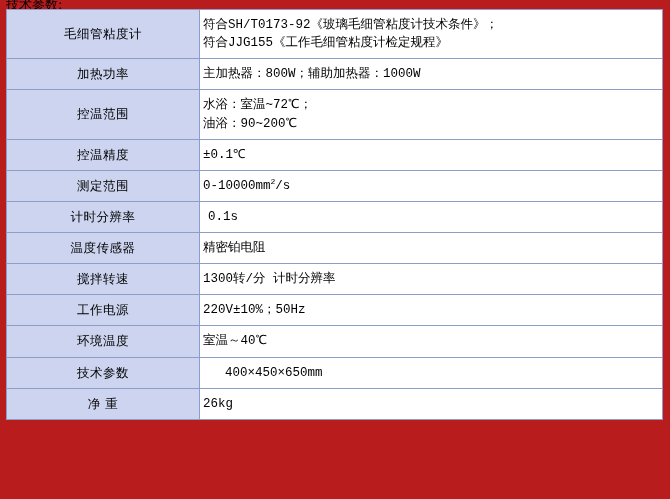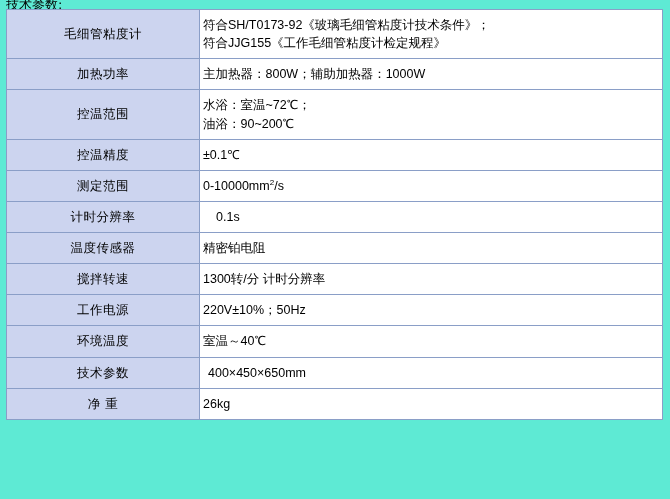--- a/index.html
+++ b/index.html
@@ -10,21 +10,21 @@
   body {
     width: 670px;
     height: 499px;
     font-family: "Liberation Sans", sans-serif;
     overflow: hidden;
   }
   #page {
     position: relative;
     width: 670px;
     height: 499px;
-    background: #5eead4;
+    background: #b91c1c;
   }
   .top-title {
     position: absolute;
     left: 6px;
     top: -4px;
     font-size: 13px;
     color: #000000;
     white-space: nowrap;
     font-family: "DejaVu Sans", sans-serif;
   }
@@ -46,21 +46,21 @@
   td.label {
     width: 192px;
     background: #ccd4ef;
     text-align: center;
     font-family: "DejaVu Sans", sans-serif;
     letter-spacing: 0.5px;
   }
   td.value {
     background: #ffffff;
     padding-left: 8px;
-    font-family: Liberation Sans, sans-serif;
+    font-family: Liberation Mono, monospace;
   }
   .cellpad {
     padding: 6px 2px;
     line-height: 1.45;
   }
   .value .cellpad {
     padding-left: 3px;
   }
   .line {
     display: block;
@@ -136,21 +136,21 @@
             <span>0-10000mm</span><sup>2</sup><span>/s</span>
           </div>
         </td>
       </tr>
 
       <tr>
         <td class="label">
           <div class="cellpad">计时分辨率</div>
         </td>
         <td class="value">
-          <div class="cellpad" style="padding-left:16px">0.1s</div>
+          <div class="cellpad" style="padding-left:8px">0.1s</div>
         </td>
       </tr>
 
 
       <tr>
         <td class="label">
           <div class="cellpad">温度传感器</div>
         </td>
         <td class="value">
           <div class="cellpad">精密铂电阻</div>
@@ -183,21 +183,21 @@
           <div class="cellpad">室温～40℃</div>
         </td>
       </tr>
 
 
       <tr>
         <td class="label">
           <div class="cellpad">技术参数</div>
         </td>
         <td class="value">
-          <div class="cellpad" style="padding-left:8px">400×450×650mm</div>
+          <div class="cellpad" style="padding-left:25px">400×450×650mm</div>
         </td>
       </tr>
 
       <tr>
         <td class="label">
           <div class="cellpad">净    重</div>
         </td>
         <td class="value">
           <div class="cellpad">26kg</div>
         </td>

